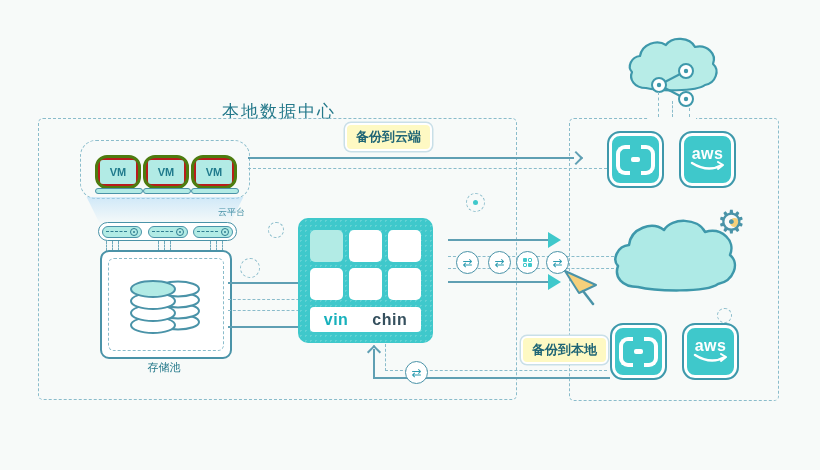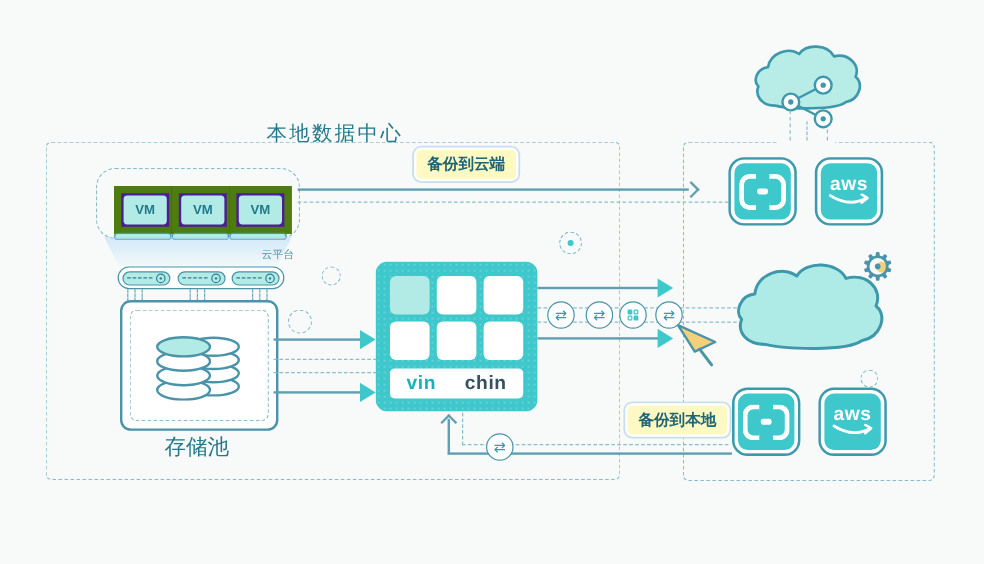--- a/index.html
+++ b/index.html
@@ -1,53 +1,53 @@
 <!DOCTYPE html>
 <html><head>
 <meta charset="utf-8">
 <style>
   html,body{margin:0;padding:0;}
   body{font-family:"Liberation Sans",sans-serif;background:#eef2f1;}
   .stage{position:relative;width:820px;height:470px;background:#f7faf9;overflow:hidden;margin:0 auto;}
   .abs{position:absolute;}
   
   .zone{position:absolute;border:1.5px dashed #8abccb;border-radius:5px;}
-  .zone-label{position:absolute;color:#23788a;font-size:18px;text-align:center;}
+  .zone-label{position:absolute;color:#23788a;font-size:11px;text-align:center;}
   .page-title{position:absolute;color:#23788a;font-size:17px;letter-spacing:2px;font-weight:500;}
   
   .dash-h{position:absolute;border-top:1.5px dashed #8abccb;height:0;}
   .dash-v{position:absolute;border-left:1.5px dashed #8abccb;width:0;}
   .solid-h{position:absolute;background:#5f9fb3;height:2px;}
   .solid-v{position:absolute;background:#5f9fb3;width:2px;}
   .tri-r{position:absolute;width:0;height:0;border-top:8px solid transparent;border-bottom:8px solid transparent;border-left:13px solid #3fc8cb;}
   .chev{position:absolute;width:8px;height:8px;border-top:2px solid #5f9fb3;border-right:2px solid #5f9fb3;}
   .chev-r{transform:rotate(45deg);}
   .chev-u{transform:rotate(-45deg);}
   
   .vm-group{position:absolute;left:80px;top:140px;width:168px;height:57px;border:1.5px dashed #8abccb;border-radius:16px;}
   .laptop{position:absolute;width:42px;}
-  .laptop .screen{width:36px;height:24px;border:6px solid #4d7c0f;border-radius:0;background:#4c1d95;padding:2px;margin:0 auto;}
+  .laptop .screen{width:36px;height:24px;border:3px solid #4d7c0f;border-radius:12px;background:#b91c1c;padding:2px;margin:0 auto;}
   .laptop .scr-in{width:100%;height:100%;background:#b2ebe5;border-radius:3px;display:flex;align-items:center;justify-content:center;font-size:11px;font-weight:bold;color:#1f7a8c;}
   .laptop .base{width:46px;height:4px;background:#b2ebe5;border:1.5px solid #4a93a8;border-radius:3px;margin:-1px auto 0;}
   .beam{position:absolute;left:85px;top:197px;width:160px;height:26px;background:linear-gradient(180deg,rgba(176,218,247,0.55),rgba(214,238,252,0.08));clip-path:polygon(1% 0,99% 0,91% 100%,9% 100%);}
   .beam-label{position:absolute;left:85px;top:206px;width:160px;text-align:right;font-size:9px;color:#4a93a8;}
   
   .server-bar{position:absolute;left:98px;top:222px;width:139px;height:19px;background:#fff;border:1.5px solid #4a93a8;border-radius:10px;display:flex;align-items:center;justify-content:space-between;padding:0 3px;box-sizing:border-box;}
   .pill{width:40px;height:12px;background:#b2ebe5;border:1px solid #4a93a8;border-radius:7px;display:flex;align-items:center;padding:0 3px;box-sizing:border-box;}
   .pill .dashline{flex:1;border-top:1px dashed #2f7d91;margin-right:3px;}
   .pill .port{width:6px;height:6px;border:1px solid #2f7d91;border-radius:50%;display:flex;align-items:center;justify-content:center;}
   .pill .port i{width:2px;height:2px;background:#2f7d91;border-radius:50%;}
   .legs{position:absolute;top:241px;display:flex;gap:5px;}
   .legs i{display:block;width:0;height:10px;border-left:1.5px dashed #6da8bb;}
   
   .storage{position:absolute;left:100px;top:250px;width:128px;height:105px;background:#fff;border:2px solid #4a93a8;border-radius:9px;}
   .storage .inner{position:absolute;left:6px;top:6px;right:6px;bottom:6px;border:1px dashed #8abccb;border-radius:6px;}
   
   .sys-title{position:absolute;left:305px;top:192px;width:152px;text-align:center;font-size:13.5px;color:#23788a;font-weight:500;}
-  .vbox{position:absolute;left:313px;top:218px;width:135px;height:125px;background:#3fc8cb;border-radius:10px;background-image:radial-gradient(rgba(255,255,255,0.18) 1px,transparent 1px);background-size:5px 5px;padding:12px;box-sizing:border-box;}
+  .vbox{position:absolute;left:298px;top:218px;width:135px;height:125px;background:#3fc8cb;border-radius:10px;background-image:radial-gradient(rgba(255,255,255,0.18) 1px,transparent 1px);background-size:5px 5px;padding:12px;box-sizing:border-box;}
   .vgrid{display:flex;flex-wrap:wrap;gap:6px;width:111px;}
   .vsq{width:33px;height:32px;background:#fff;border-radius:5px;}
   .vsq.lt{background:#b2ebe5;}
   .vlogo{width:111px;height:25px;background:#fff;border-radius:4px;margin-top:7px;display:flex;align-items:center;justify-content:center;font-weight:bold;font-size:16px;letter-spacing:0.5px;}
   .vlogo .vin{color:#17b1bc;} .vlogo .chin{color:#35505e;margin-left:24px;}
   
   .tag{position:absolute;background:#fef9c3;border:2px solid #fff;box-shadow:0 0 0 1.5px #c9dfe8;border-radius:6px;font-size:13px;font-weight:600;color:#1f6575;padding:3px 9px;white-space:nowrap;}
   
   .node{position:absolute;width:23px;height:23px;background:#fff;border:1.5px solid #4a93a8;border-radius:50%;display:flex;align-items:center;justify-content:center;color:#2f9db1;font-size:12px;z-index:4;box-sizing:border-box;}
   .gridicon{display:flex;flex-wrap:wrap;width:9px;gap:1px;}

